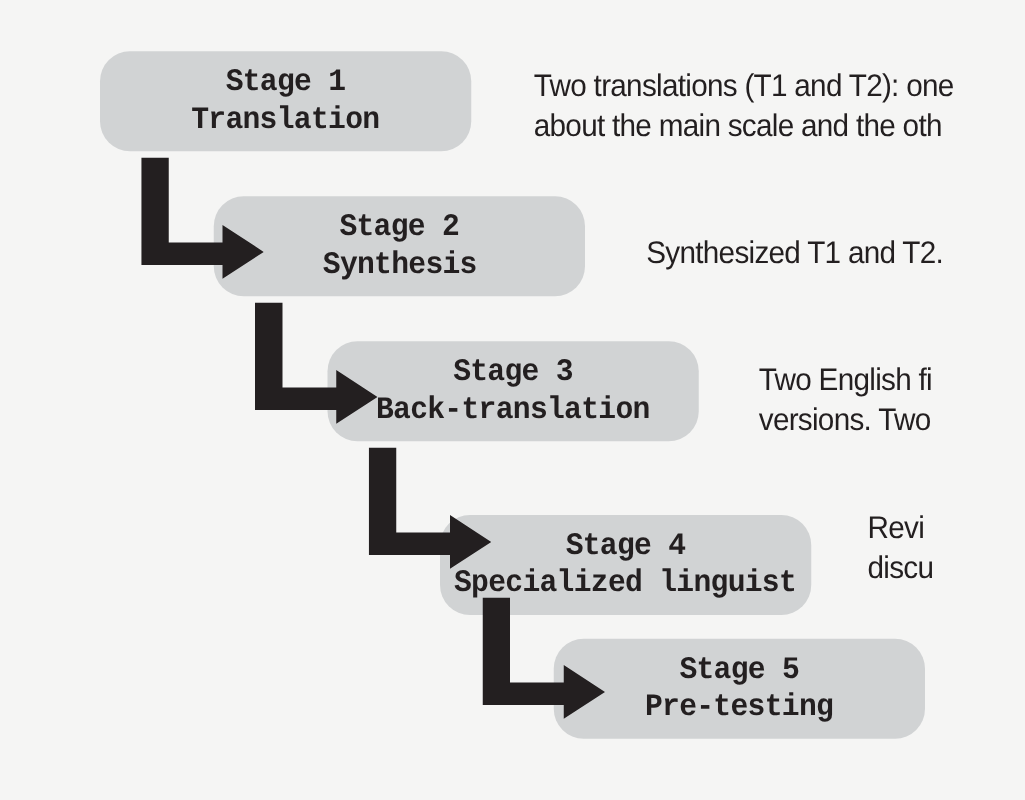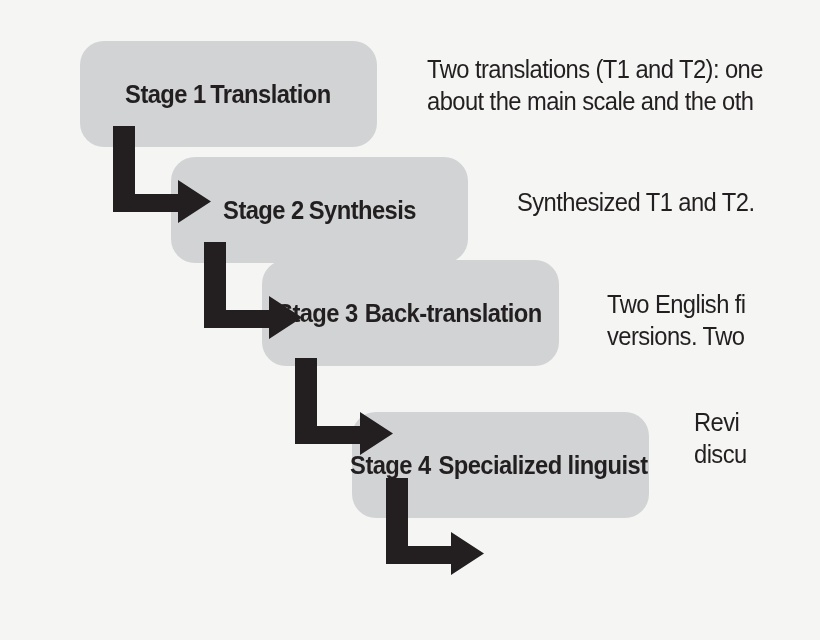--- a/index.html
+++ b/index.html
@@ -10,40 +10,41 @@
   html,body{margin:0;padding:0;}
   body{background:#ffffff;font-family:"Liberation Sans", sans-serif;}
   .canvas{
     position:relative;
     width:820px;height:640px;
     background:var(--bg);
     overflow:hidden;
   }
   .stage-box{
     position:absolute;
-    width:297px;height:106px;
+    width:297px;height:80px;
     background:var(--box);
     border-radius:24px;
-    display:flex;flex-direction:row;
+    display:flex;flex-direction:column;
     align-items:center;justify-content:center;
     z-index:1;
+    font-family:Liberation Mono, monospace;
   }
   .stage-box .t,
   .stage-box .sub{
     font-weight:bold;
     font-size:25px;
     line-height:30px;
     color:var(--ink);
     letter-spacing:-0.6px;
     transform:scaleX(0.95);
     white-space:nowrap;
   }
   .s0{left:80px;top:41px;}
   .s1{left:171px;top:157px;align-items:center;}
-  .s2{left:262px;top:260px;}
+  .s2{left:262px;top:273px;}
   .s3{left:352px;top:412px;text-align:right;}
   .s4{left:443px;top:511px;}
 
   .flow-arrow{
     position:absolute;
     z-index:2;
   }
   .a0{left:113px;top:126px;}
   .a1{left:204px;top:242px;}
   .a2{left:295px;top:358px;}
@@ -78,20 +79,24 @@
     <div class="sub">Synthesis</div>
   </div>
   <div class="stage-box s2">
     <div class="t">Stage 3</div>
     <div class="sub">Back-translation</div>
   </div>
   <div class="stage-box s3">
     <div class="t">Stage 4</div>
     <div class="sub">Specialized linguist</div>
   </div>
+  <div class="stage-box s4">
+    <div class="t">Stage 5</div>
+    <div class="sub">Pre-testing</div>
+  </div>
 
   <svg class="flow-arrow a0" width="98" height="98" viewBox="0 0 98 98">
     <path d="M0 0 L22 0 L22 68 L65 68 L65 54 L98 75.5 L65 97 L65 86 L0 86 Z" fill="#231f20"></path>
   </svg>
   <svg class="flow-arrow a1" width="98" height="98" viewBox="0 0 98 98">
     <path d="M0 0 L22 0 L22 68 L65 68 L65 54 L98 75.5 L65 97 L65 86 L0 86 Z" fill="#231f20"></path>
   </svg>
   <svg class="flow-arrow a2" width="98" height="98" viewBox="0 0 98 98">
     <path d="M0 0 L22 0 L22 68 L65 68 L65 54 L98 75.5 L65 97 L65 86 L0 86 Z" fill="#231f20"></path>
   </svg>

